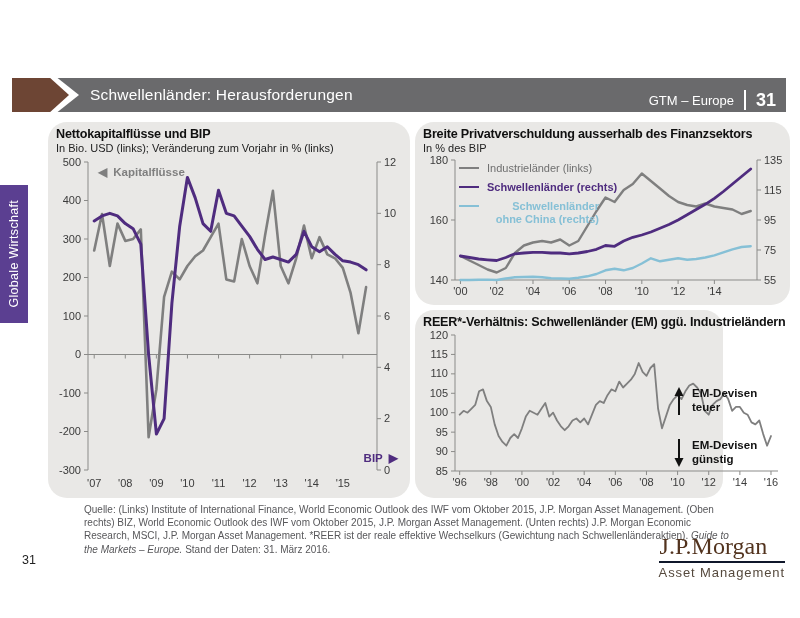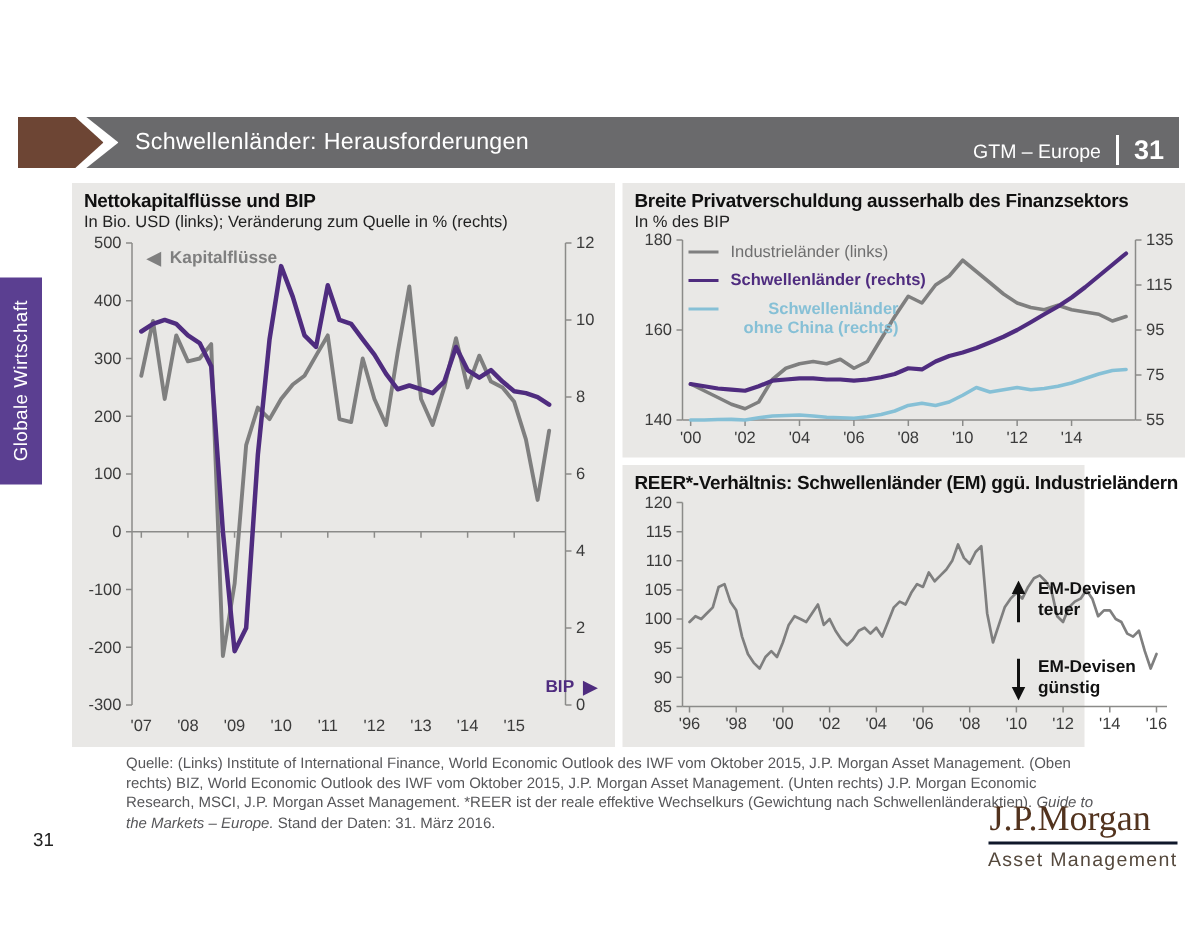--- a/index.html
+++ b/index.html
@@ -16,21 +16,21 @@
   .gtm-label{font-size:13px;}
   .header-divider{width:2px;height:20px;background:#fff;}
   .header-page{font-size:18px;font-weight:bold;}
 
   
   .sidebar-tab{position:absolute;left:0;top:185px;width:28px;height:138px;background:#5b3f91;color:#fff;
     display:flex;align-items:center;justify-content:center;}
   .sidebar-tab span{writing-mode:vertical-rl;transform:rotate(180deg);font-size:12.5px;letter-spacing:0.3px;white-space:nowrap;}
 
   
-  .panel{position:absolute;background:#e9e8e6;}
+  .panel{position:absolute;background:#e9e8e6;border-radius:19px;}
   .panel-left{left:48px;top:122px;width:362px;height:376px;}
   .panel-rt{left:415px;top:122px;width:375px;height:183px;}
   .panel-rb{left:415px;top:310px;width:308px;height:188px;}
   .panel-title{font-weight:bold;font-size:12.6px;color:#101010;padding:5px 0 0 8px;letter-spacing:-0.2px;white-space:nowrap;}
   .panel-subtitle{font-size:11px;color:#222;padding:1px 0 0 8px;white-space:nowrap;}
   .chart-wrap{position:relative;}
   .chart-wrap svg{display:block;}
   svg text{font-family:"Liberation Sans",sans-serif;font-size:11px;fill:#3b3b3b;}
 
   
@@ -80,21 +80,21 @@
       <span class="header-page">31</span>
     </span>
   </div>
 
   <div class="sidebar-tab">
     <span>Globale Wirtschaft</span>
   </div>
 
   <div class="panel panel-left">
     <div class="panel-title">Nettokapitalflüsse und BIP</div>
-    <div class="panel-subtitle">In Bio. USD (links); Veränderung zum Quelle in % (rechts)</div>
+    <div class="panel-subtitle">In Bio. USD (links); Veränderung zum Vorjahr in % (links)</div>
     <div class="chart-wrap">
       <svg width="362" height="338">
           <line x1="40" y1="8" x2="40" y2="316" stroke="#8b8b89"></line>
           <line x1="36" y1="8" x2="40" y2="8" stroke="#8b8b89"></line>
           <text x="33" y="11.5" text-anchor="end">500</text>
           <line x1="36" y1="46.5" x2="40" y2="46.5" stroke="#8b8b89"></line>
           <text x="33" y="50" text-anchor="end">400</text>
           <line x1="36" y1="85" x2="40" y2="85" stroke="#8b8b89"></line>
           <text x="33" y="88.5" text-anchor="end">300</text>
           <line x1="36" y1="123.5" x2="40" y2="123.5" stroke="#8b8b89"></line>

